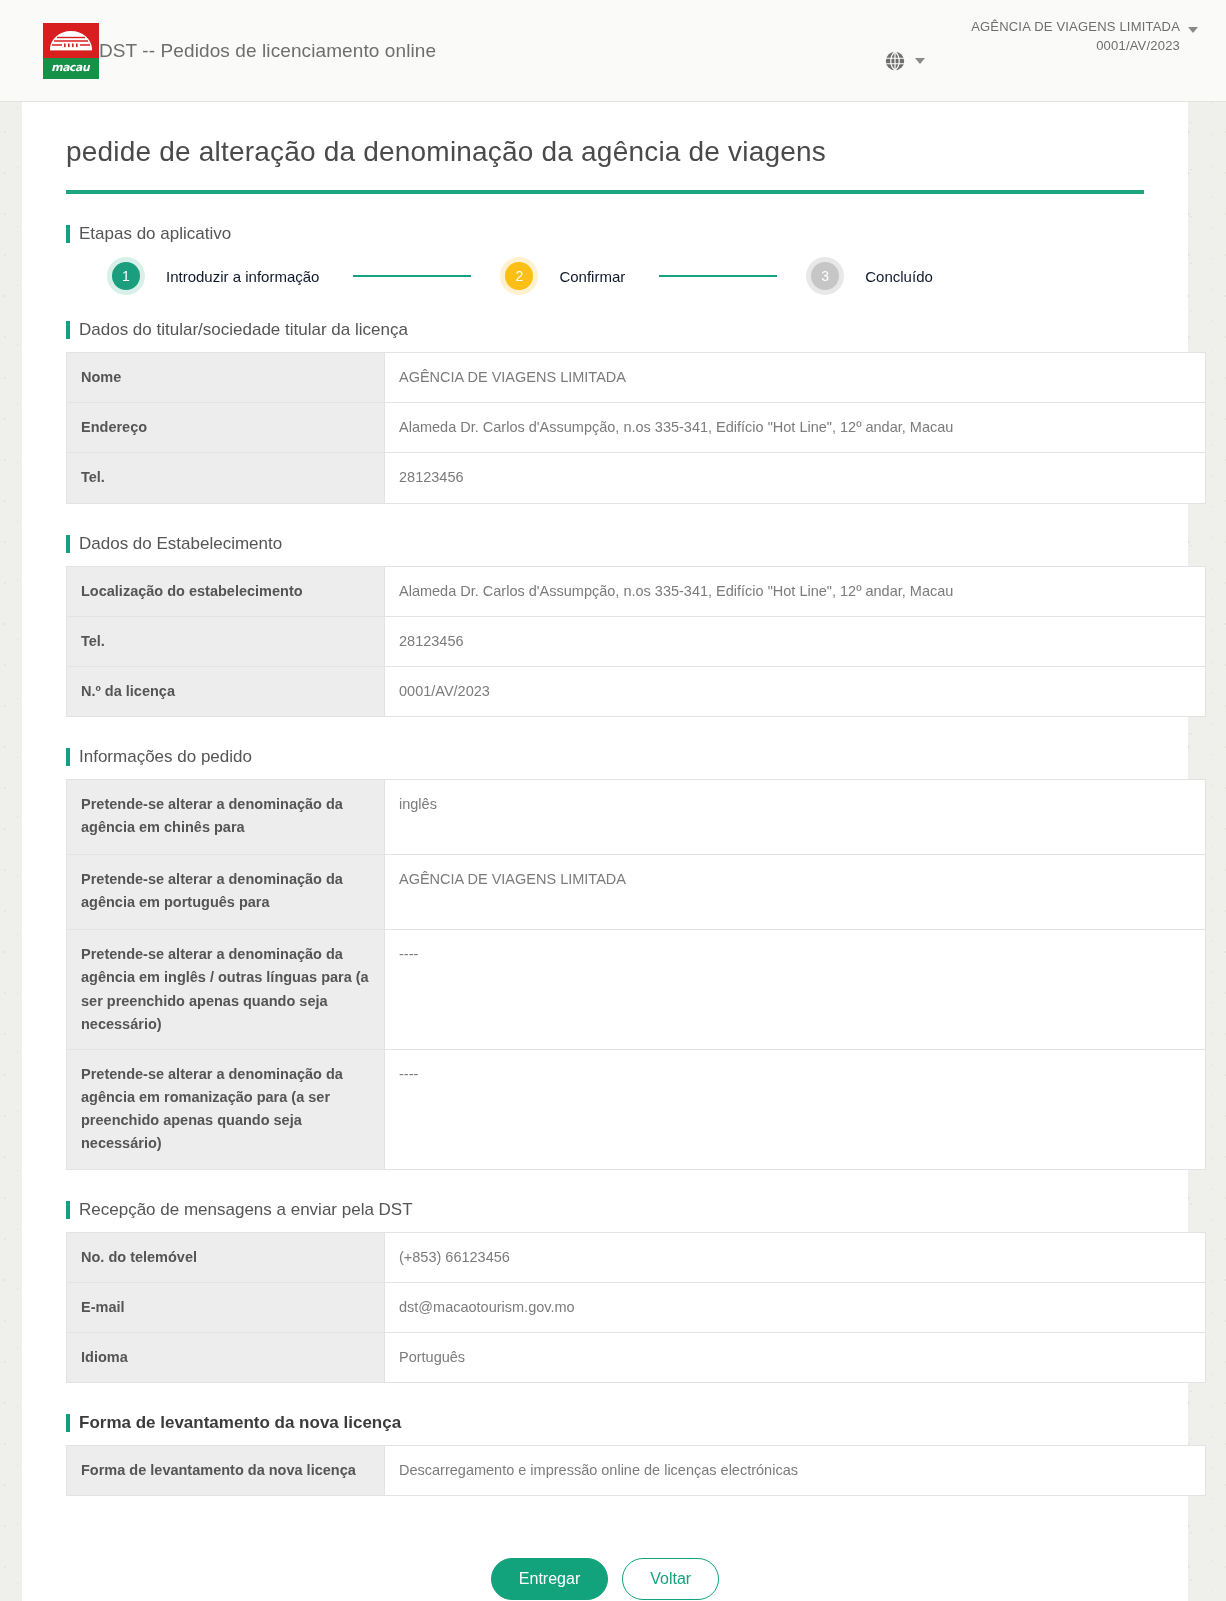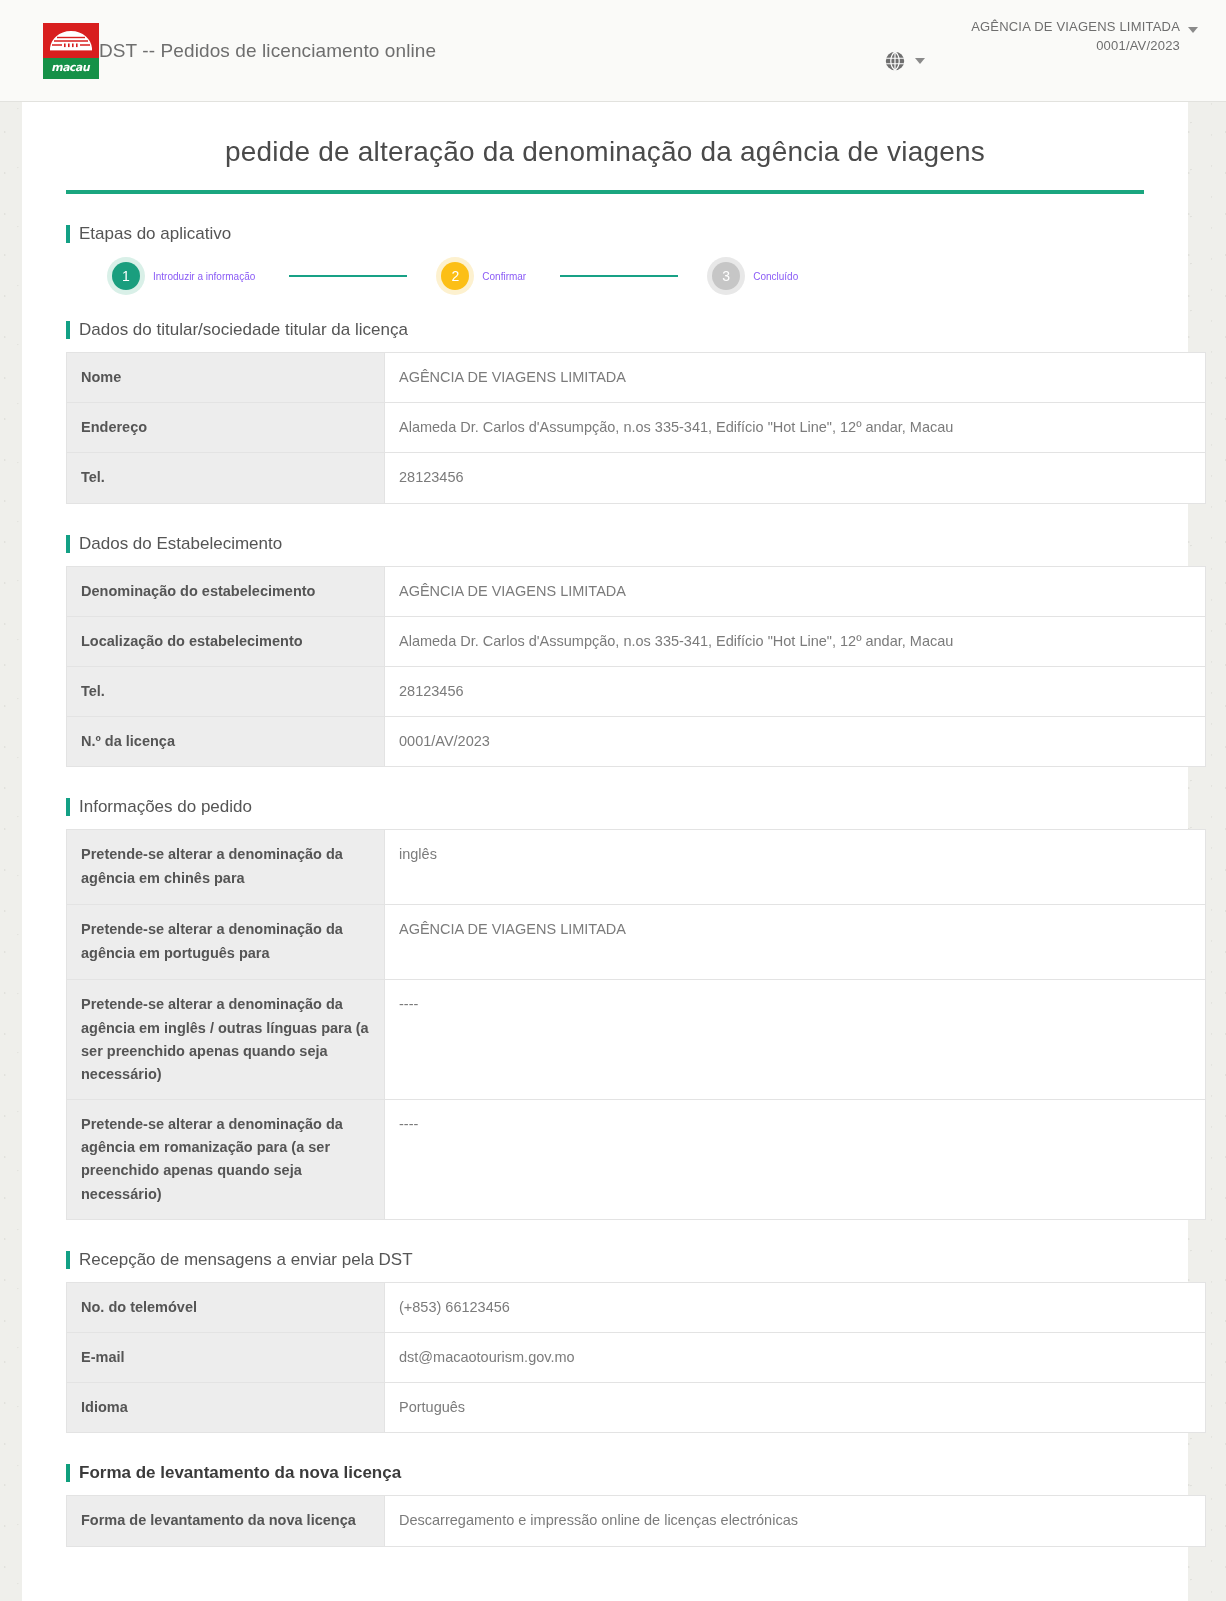--- a/index.html
+++ b/index.html
@@ -134,21 +134,20 @@
     position: relative;
     z-index: 2;
     width: 1166px;
     margin-left: 22px;
     background: #ffffff;
     min-height: 1499px;
     padding: 0 44px 0 44px;
   }
 
   .page-title {
-    text-align: center;
     font-size: 28px;
     font-weight: 400;
     color: #4a4a4a;
     padding-top: 34px;
     padding-bottom: 22px;
     letter-spacing: .2px;
   }
 
   .title-rule {
     height: 4px;
@@ -197,23 +196,23 @@
     font-size: 14px;
     display: flex;
     align-items: center;
     justify-content: center;
     flex: 0 0 auto;
   }
   .step-circle.green { background: #1a9e7e; box-shadow: 0 0 0 5px #d9f0e8; }
   .step-circle.amber { background: #fcbf16; box-shadow: 0 0 0 5px #fdf1cf; }
   .step-circle.grey  { background: #c6c6c6; box-shadow: 0 0 0 5px #e8e8e8; }
   .step-label {
-    margin-left: 13px;
-    font-size: 10px;
-    color: #8b5cf6;
+    margin-left: 26px;
+    font-size: 15px;
+    color: #0f172a;
   }
   .step-conn {
     width: 118px;
     height: 2px;
     background: #18a186;
     margin: 0 34px;
   }
 
   
   table.data {
@@ -364,24 +363,20 @@
     </tr>
   </tbody>
     </table>
 
   <div class="section-head">
     <span class="bar"></span>
     <span>Dados do Estabelecimento</span>
   </div>
   <table class="data">
     <tbody>
-        <tr>
-      <td class="k">Denominação do estabelecimento</td>
-      <td class="v">AGÊNCIA DE VIAGENS LIMITADA</td>
-    </tr>
     <tr>
       <td class="k">Localização do estabelecimento</td>
       <td class="v">Alameda Dr. Carlos d'Assumpção, n.os 335-341, Edifício "Hot Line", 12º andar, Macau</td>
     </tr>
     <tr>
       <td class="k">Tel.</td>
       <td class="v">28123456</td>
     </tr>
     <tr>
       <td class="k">N.º da licença</td>

